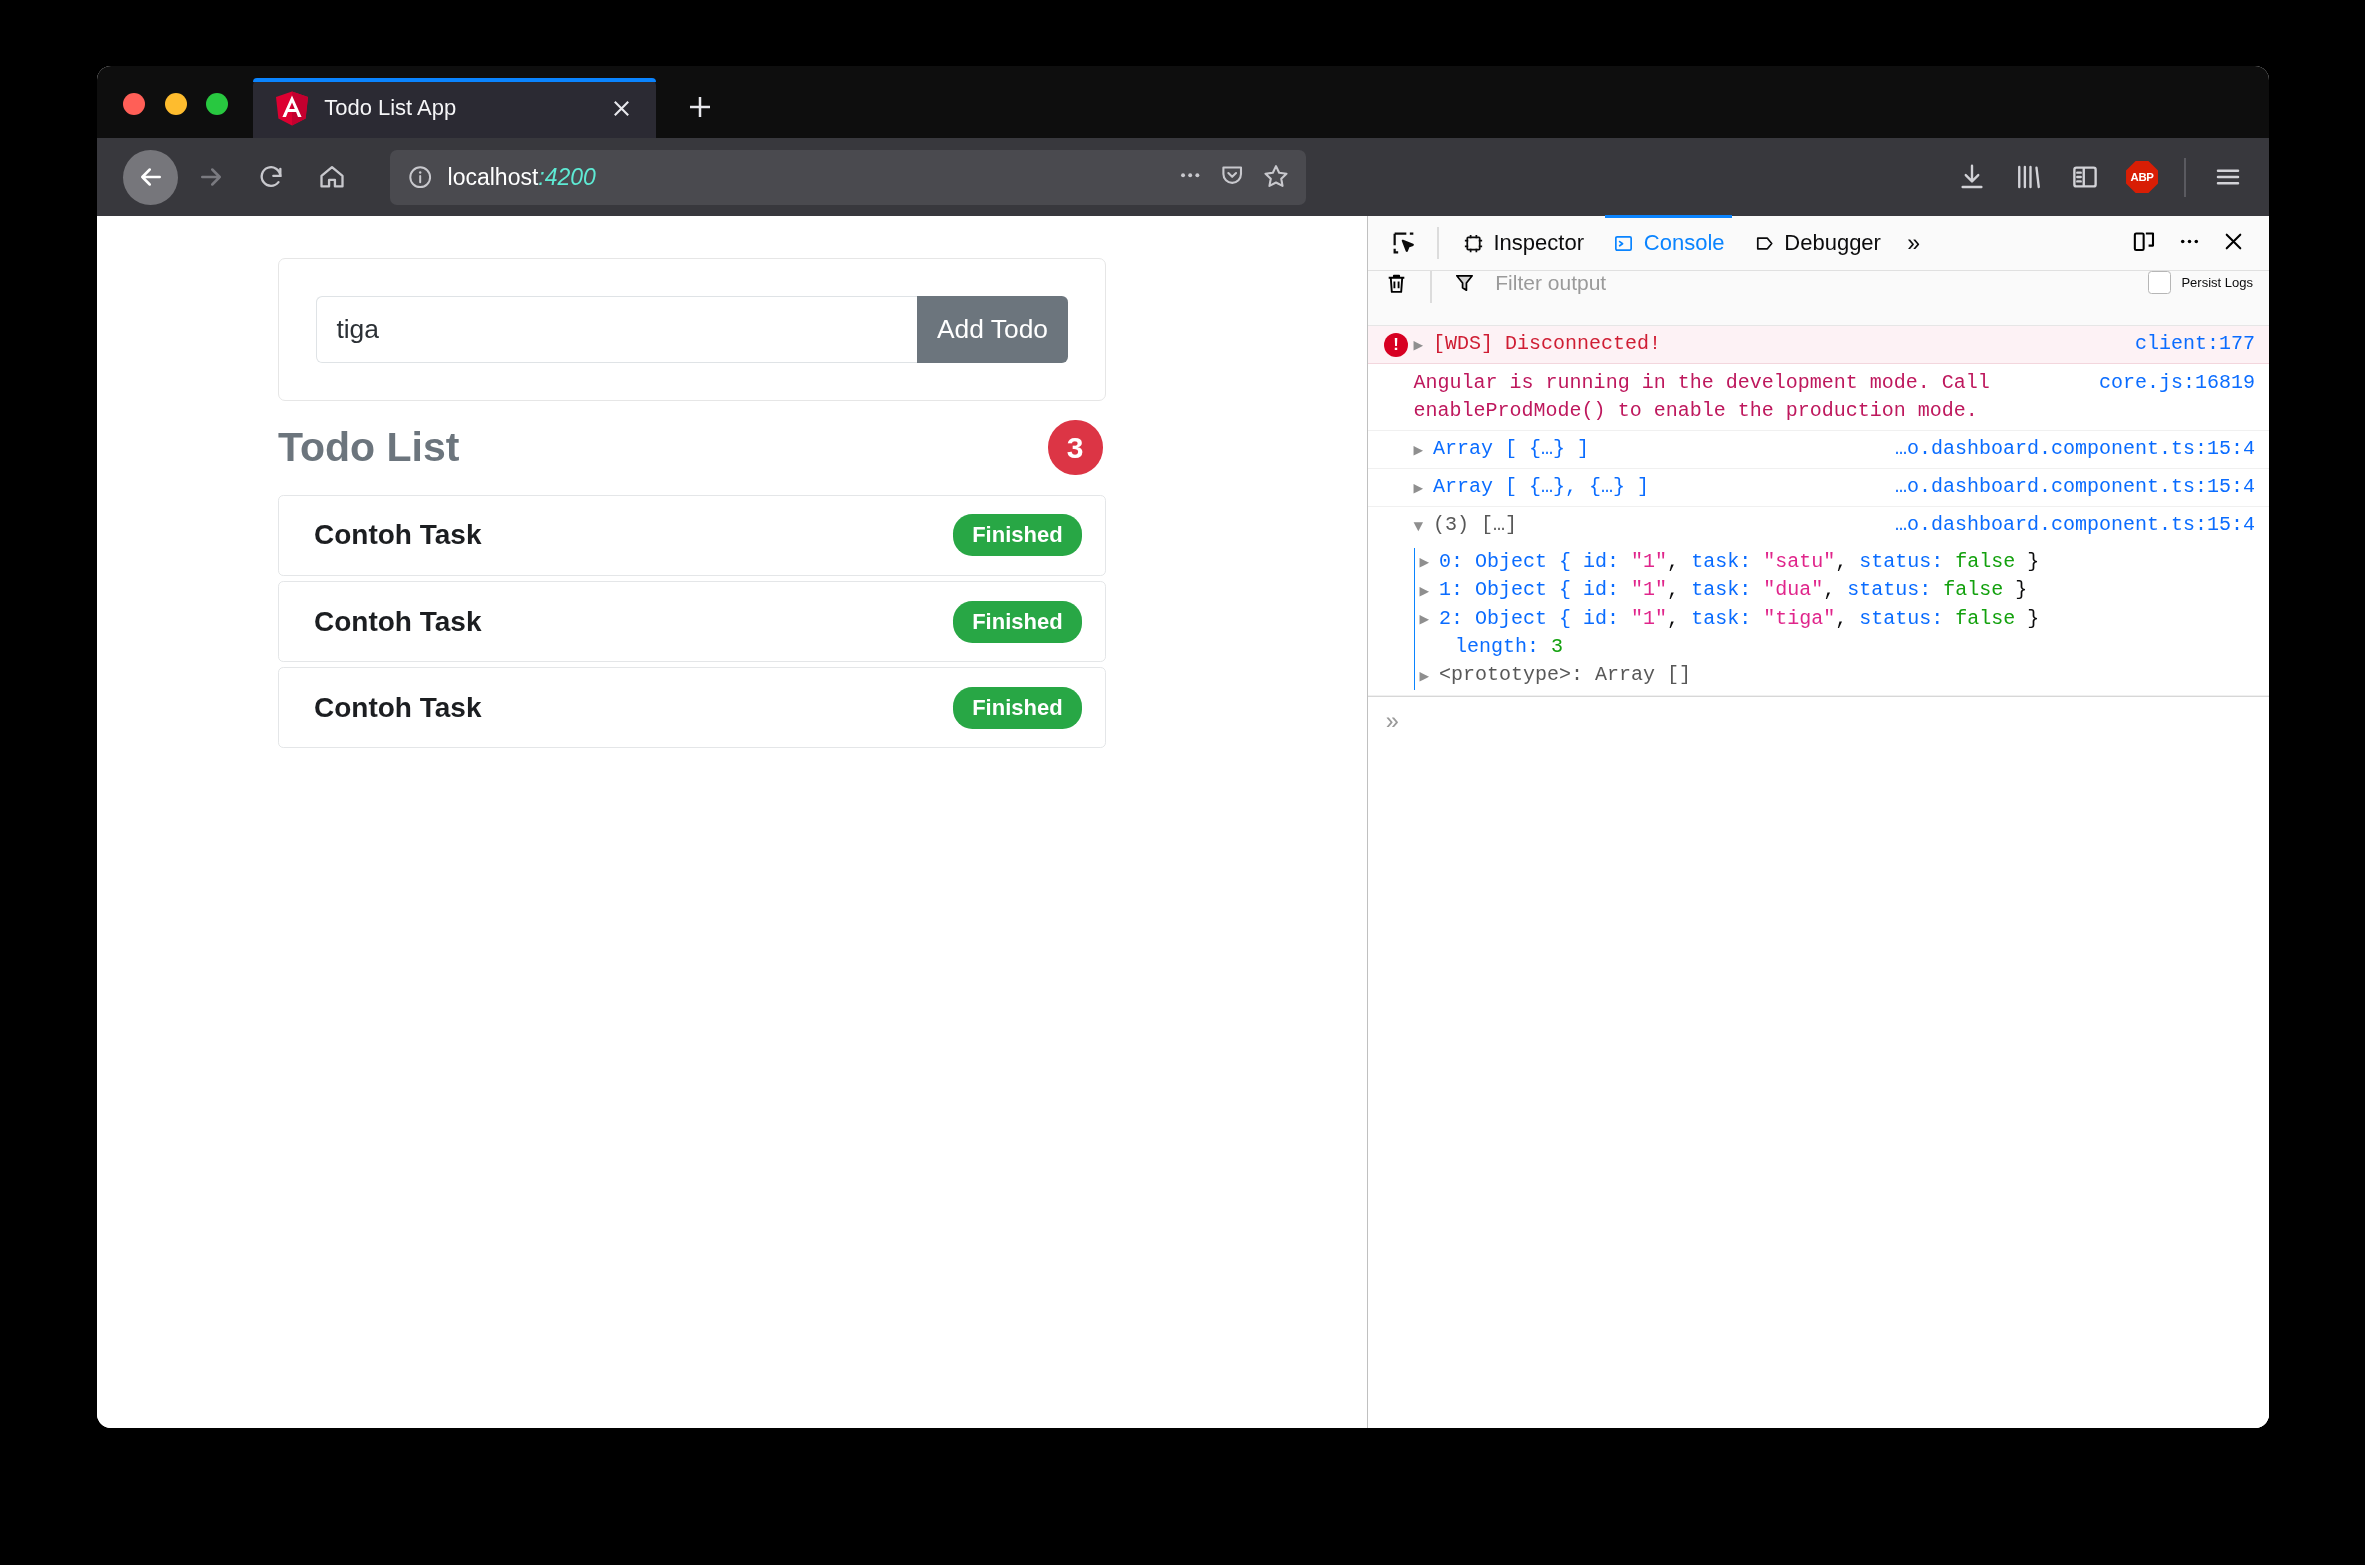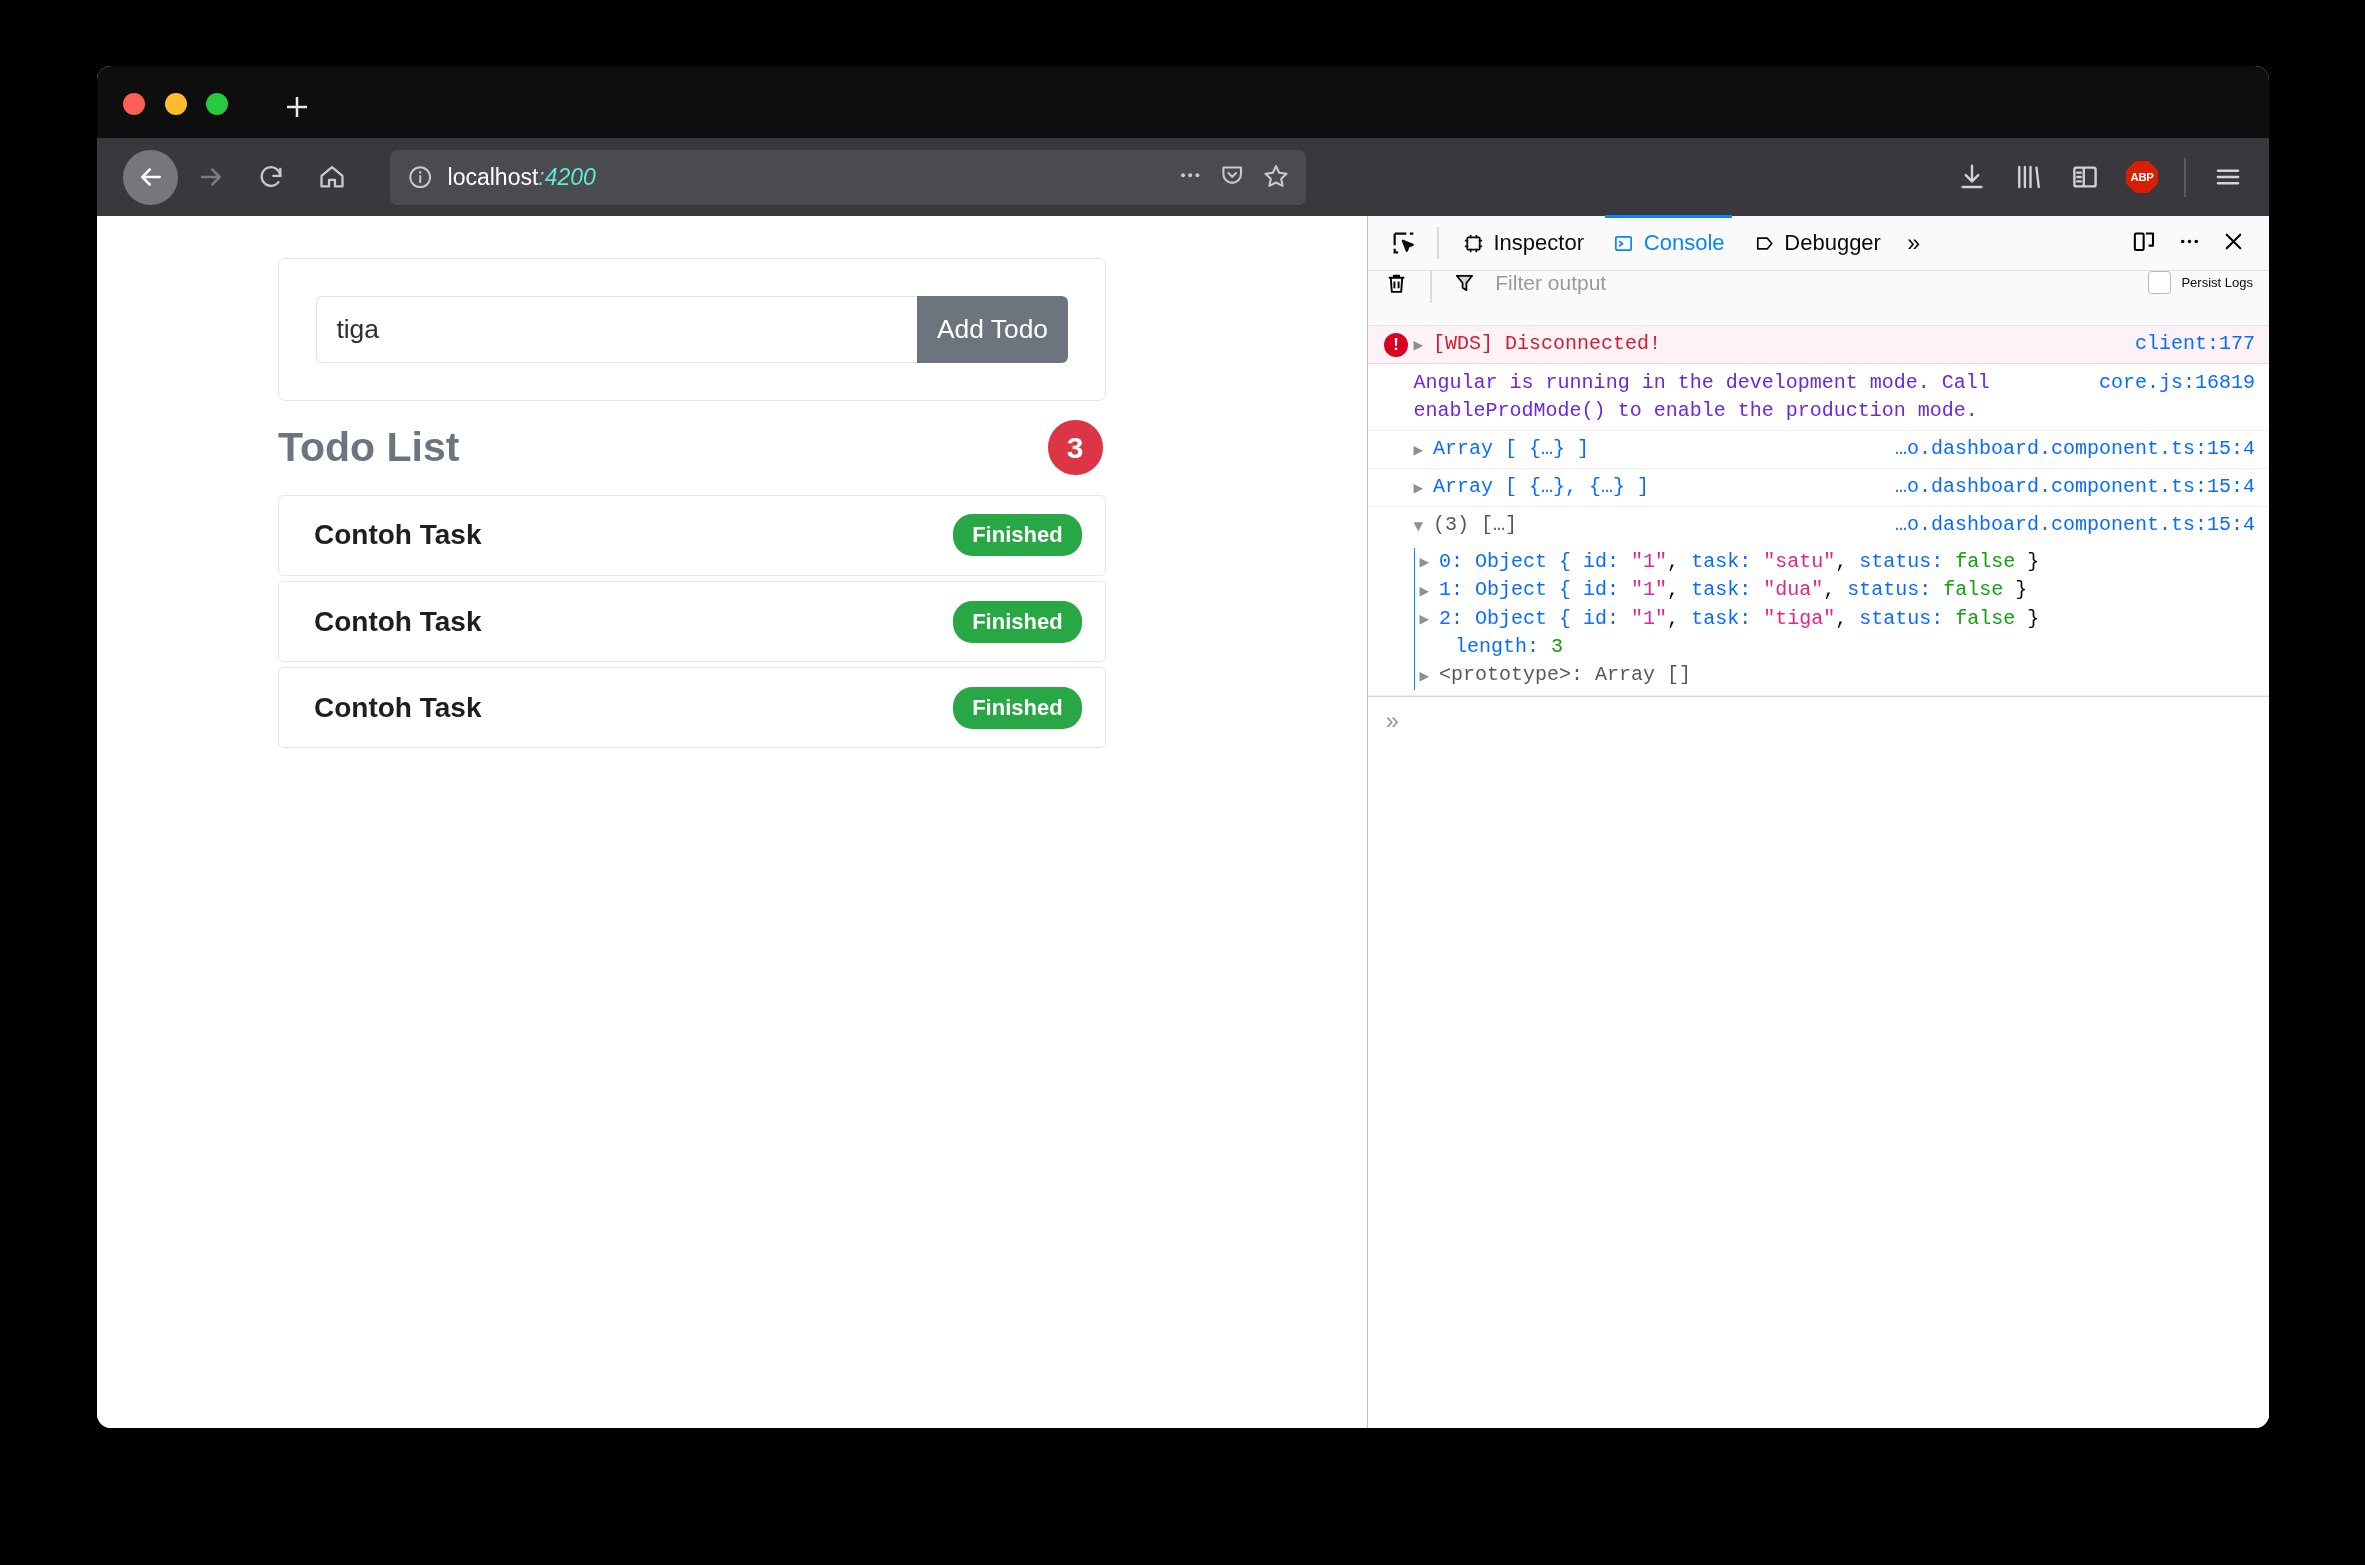--- a/index.html
+++ b/index.html
@@ -213,21 +213,21 @@
   .err-dot {
     width: 24px; height: 24px; border-radius: 50%;
     background: #d70022; color: #fff; font-size: 16.7px; font-weight: bold;
     display: flex; align-items: center; justify-content: center;
     font-family: "Liberation Sans", sans-serif;
   }
   .c-arrow { width: 19.4px; flex: none; color: #8f8f8f; font-size: 16px; padding-top: 4.4px; }
   .c-body { flex: 1; min-width: 0; word-break: break-word; }
   .c-src { color: #0a6cff; font-size: 20px; white-space: nowrap; padding-left: 16px; flex: none; }
   .c-err-text { color: #cf1d33; }
-  .c-plain { color: #6d28d9; }
+  .c-plain { color: #be185d; }
   .c-arraylbl { color: #0a6cff; }
   .c-grp { color: #585858; }
 
   .obj-lines { padding: 3.5px 14px 5.3px 10.6px; border-bottom: 0.9px solid #f0f0f0; }
   .obj-line {
     display: flex; align-items: flex-start;
     font-family: "Liberation Mono", monospace; font-size: 20px; line-height: 1.42;
     padding-left: 41px; position: relative;
   }
   .obj-line::before {
@@ -253,20 +253,33 @@
 
 <div id="window">
 
   <div class="tabstrip">
     <div class="traffic">
       <div class="light red"></div>
       <div class="light yellow"></div>
       <div class="light green"></div>
     </div>
 
+    <div class="tab">
+      <svg class="ng-logo" viewBox="0 0 32 34">
+        <path d="M16 0 L32 5.6 L29.6 27 L16 34 L2.4 27 L0 5.6 Z" fill="#dd0031"></path>
+        <path d="M16 0 L32 5.6 L29.6 27 L16 34 Z" fill="#c3002f"></path>
+        <path d="M16 4 L25.6 25.4 L22 25.4 L20.1 20.6 L11.9 20.6 L10 25.4 L6.4 25.4 Z M18.8 17.6 L16 10.9 L13.2 17.6 Z" fill="#fff"></path>
+      </svg>
+      <span class="tab-title">Todo List App</span>
+      <span class="tab-close">
+        <svg width="23" height="23" viewBox="0 0 24 24" fill="none" stroke="currentColor" stroke-width="2.2">
+          <path d="M5 5 L19 19 M19 5 L5 19"></path>
+        </svg>
+      </span>
+    </div>
 
     <div class="newtab">
       <svg width="30" height="30" viewBox="0 0 24 24" fill="none" stroke="currentColor" stroke-width="2">
         <path d="M12 4 V20 M4 12 H20"></path>
       </svg>
     </div>
   </div>
 
   <div class="navbar">
     <div class="navbtn back">

